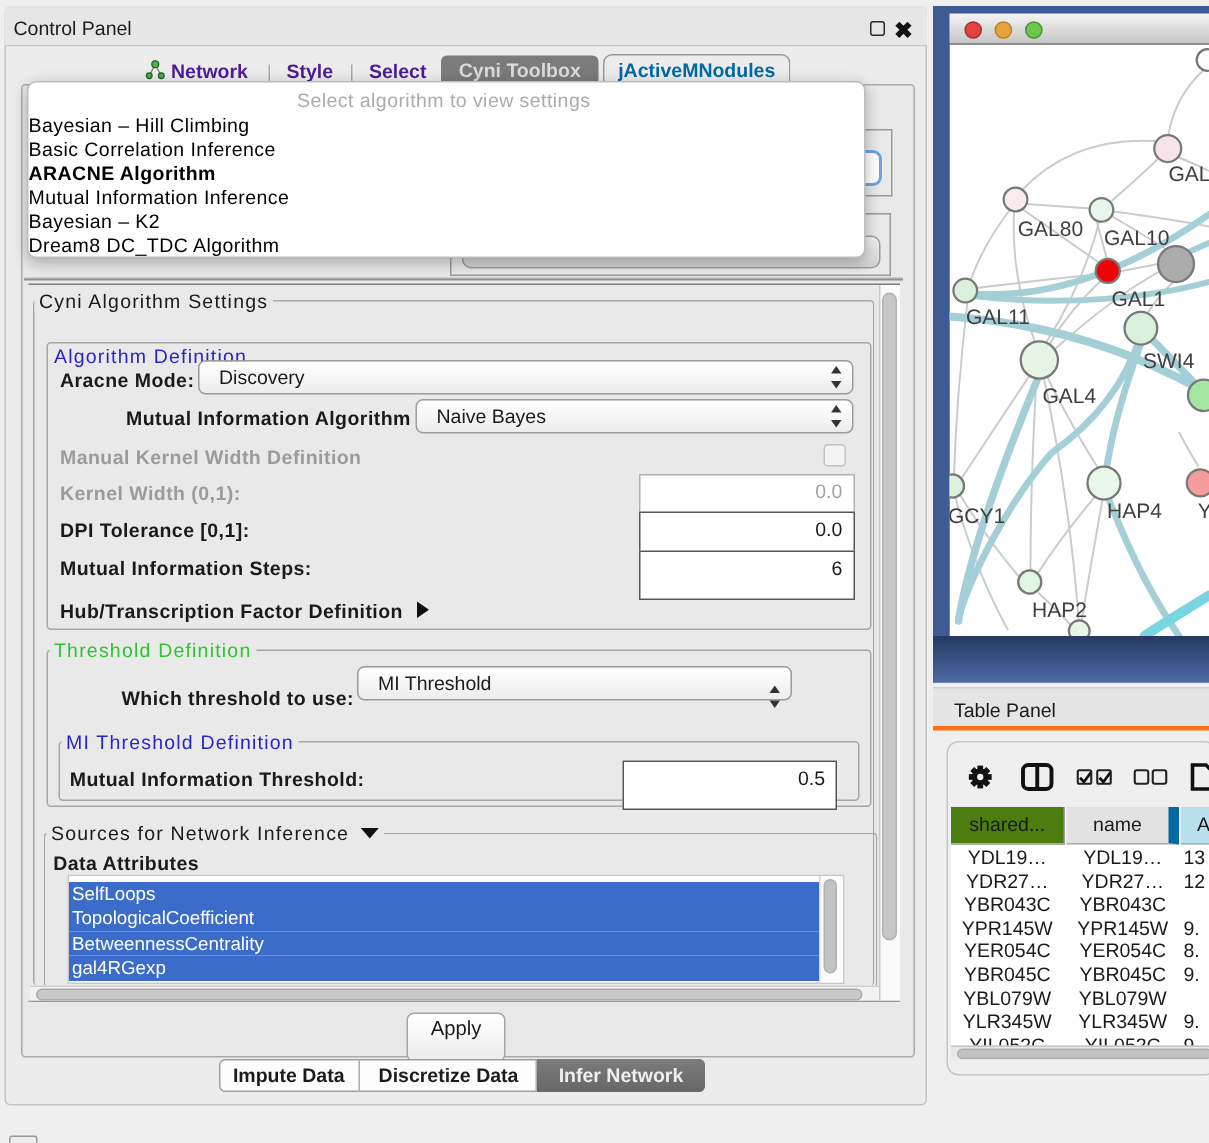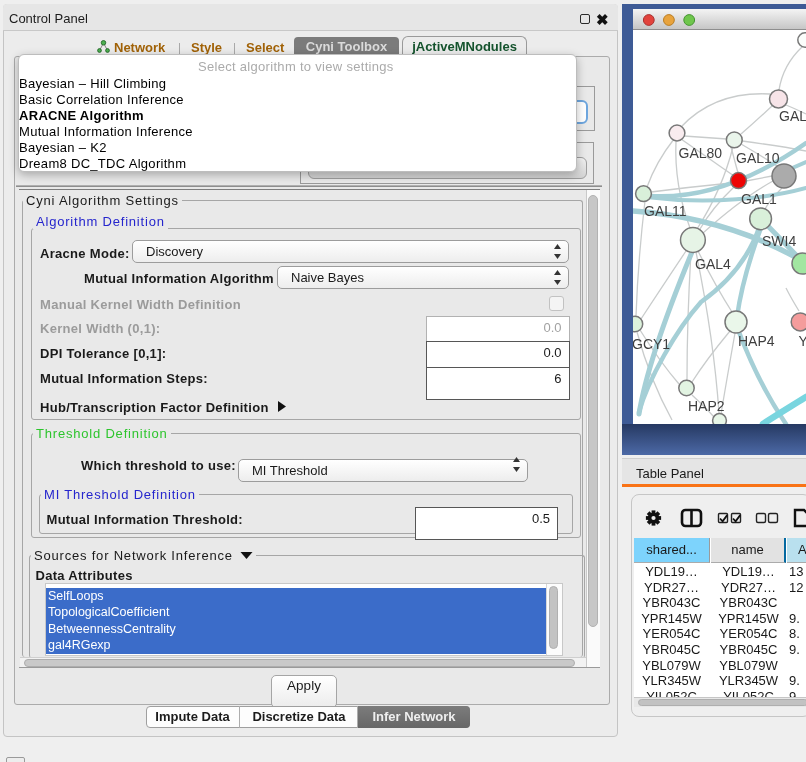--- a/index.html
+++ b/index.html
@@ -8,28 +8,28 @@
 .abs { position:absolute; }
 #stage { position:relative; width:806px; height:762px; overflow:hidden; }
 
 #cpwin { left:3px; top:4px; width:615px; height:733px; background:#ECECEC;
   border:1px solid #C4C4C4; border-radius:4px; }
 #cptitle { left:3px; top:4px; width:615px; height:27px; background:#E6E6E6;
   border-bottom:1px solid #C8C8C8; border-radius:4px 4px 0 0; }
 #minbox { left:580px; top:14px; width:10px; height:10px; border:1.6px solid #2a2a2a; border-radius:2px; }
 #closex { left:596px; top:11px; font-size:15px; font-weight:bold; color:#111; }
 
-.tabtxt { font-size:13px; font-weight:bold; color:#a16207; top:40px; }
+.tabtxt { font-size:13px; font-weight:bold; color:#4c1d95; top:40px; }
 .tabsep { top:43px; width:1px; height:13px; background:#A9A9A9; }
 #cynitab { left:294px; top:37px; width:105px; height:19px; background:#7B7B7B;
   border-radius:4px 4px 0 0; color:#DBDBDB; font-size:13px; font-weight:bold;
   text-align:center; line-height:19px; }
 #jactab { left:402px; top:36px; width:125px; height:20px; background:#ECECEC;
   border:1px solid #9A9A9A; border-bottom:none; border-radius:6px 6px 0 0;
-  color:#14532d; font-size:13px; font-weight:bold; text-align:center; line-height:20px; }
+  color:#0369a1; font-size:13px; font-weight:bold; text-align:center; line-height:20px; }
 
 #innerpanel { left:14px; top:56px; width:596px; height:649px; background:#E9E9E9;
   border:1px solid #ABABAB; border-radius:3px; }
 
 .fragbox { border:1px solid #9A9A9A; background:#E9E9E9; }
 #fragA1 { left:300px; top:86px; width:295px; height:45px; }
 #fragA2 { left:308px; top:100px; width:280px; height:24px; border:2.5px solid #6EA6DE; border-radius:6px; background:#fff; }
 #fragB1 { left:300px; top:142px; width:294px; height:42px; }
 #fragB2 { left:308px; top:157px; width:279px; height:22px; border:1px solid #9E9E9E; border-radius:6px;
   background:linear-gradient(#F2F2F2,#D2D2D2); }
@@ -121,21 +121,21 @@
   <div class="abs" id="fragA2"></div>
   <div class="abs fragbox" id="fragB1"></div>
   <div class="abs" id="fragB2"></div>
   <div class="abs" id="seceline"></div>
   <div class="abs" id="scrollarea"></div>
 
   <div class="abs grp" style="left:22px;top:200px;width:561px;height:457px;border-bottom:none;"></div>
   <div class="gtitle" style="left:23px;top:193px;color:#1a1a1a;">Cyni Algorithm Settings</div>
 
   <div class="abs grp" style="left:31px;top:228px;width:550px;height:192px;"></div>
-  <div class="gtitle blue" style="left:33px;top:214px;">Algorithm Definition</div>
+  <div class="gtitle blue" style="left:33px;top:230px;">Algorithm Definition</div>
   <span class="lbl" style="left:40px;top:246px;">Aracne Mode:</span>
   <div class="combo" style="left:132px;top:240px;width:437px;">Discovery</div>
   <svg class="abs" style="left:553px;top:243px" width="9" height="17" viewBox="0 0 9 17">
       <path d="M4.5 1 L8 6 L1 6 Z" fill="#333"></path>
       <path d="M4.5 16 L8 11 L1 11 Z" fill="#333"></path>
     </svg>
   <span class="lbl" style="left:40px;top:271px;margin-left:44px;">Mutual Information Algorithm Type:</span>
   <div class="combo" style="left:277px;top:265.5px;width:292px;">Naive Bayes</div>
   <svg class="abs" style="left:553px;top:268.5px" width="9" height="17" viewBox="0 0 9 17">
       <path d="M4.5 1 L8 6 L1 6 Z" fill="#333"></path>
@@ -150,21 +150,21 @@
   <span class="lbl" style="left:40px;top:371px;">Mutual Information Steps:</span>
   <div class="field" style="left:425.5px;top:366.5px;width:144px;">6</div>
   <span class="lbl" style="left:40px;top:400px;">Hub/Transcription Factor Definition</span>
   <svg class="abs" style="left:276px;top:400px" width="12" height="13" viewBox="0 0 12 13">
     <path d="M2 1 L10 6.5 L2 12 Z" fill="#111"></path>
   </svg>
 
   <div class="abs grp" style="left:31px;top:433px;width:550px;height:105px;"></div>
   <div class="gtitle green" style="left:33px;top:426px;">Threshold Definition</div>
   <span class="lbl" style="left:81px;top:458px;">Which threshold to use:</span>
-  <div class="combo" style="left:238px;top:459px;width:290px;">MI Threshold</div>
+  <div class="combo" style="left:238px;top:444px;width:290px;">MI Threshold</div>
   <svg class="abs" style="left:512px;top:455.5px" width="9" height="17" viewBox="0 0 9 17">
       <path d="M4.5 1 L8 6 L1 6 Z" fill="#333"></path>
       <path d="M4.5 16 L8 11 L1 11 Z" fill="#333"></path>
     </svg>
   <div class="abs grp" style="left:38.5px;top:494px;width:534px;height:40px;"></div>
   <div class="gtitle blue" style="left:41px;top:487px;">MI Threshold Definition</div>
   <span class="lbl" style="left:46.5px;top:512px;">Mutual Information Threshold:</span>
   <div class="field" style="left:415px;top:507px;width:143px;">0.5</div>
 
   <div class="abs grp" style="left:28.5px;top:554.5px;width:556px;height:103px;border-bottom:none;"></div>
@@ -305,22 +305,22 @@
       <rect x="731.5" y="513.5" width="9" height="9" rx="1"></rect>
       <rect x="756.5" y="513.5" width="9" height="9" rx="1.5"></rect>
       <rect x="768.5" y="513.5" width="9" height="9" rx="1.5"></rect>
     </g>
     <path d="M720 518.5 l2.6 2.8 l4.6 -6.2" stroke="#111" stroke-width="1.8" fill="none"></path>
     <path d="M733 518.5 l2.6 2.8 l4.6 -6.2" stroke="#111" stroke-width="1.8" fill="none"></path>
     <path d="M795 510 h9 l4 4 v12 h-13 z" fill="none" stroke="#111" stroke-width="2.4"></path>
   </svg>
   <div class="abs" id="tbl"></div>
 
-  <div class="th" style="left:634px;width:76px;background:#7dd3fc;border-right:1px solid #9A9A9A;">shared...</div>
-  <div class="th" style="left:711px;width:75px;background:#E2E2E2;border-right:2px solid #0369a1;">name</div>
+  <div class="th" style="left:634px;width:76px;background:#4d7c0f;border-right:1px solid #9A9A9A;">shared...</div>
+  <div class="th" style="left:711px;width:75px;background:#E2E2E2;border-right:7px solid #0369a1;">name</div>
   <div class="th" style="left:787px;width:19px;background:#B9E0EE;text-align:left;padding-left:11px;">A</div>
   <div class="cell" style="left:634px;top:564.0px;">YDL19…</div>
   <div class="cell" style="left:711px;top:564.0px;">YDL19…</div>
   <div class="cell" style="left:789px;top:564.0px;width:30px;text-align:left;">13</div>
   <div class="cell" style="left:634px;top:579.6px;">YDR27…</div>
   <div class="cell" style="left:711px;top:579.6px;">YDR27…</div>
   <div class="cell" style="left:789px;top:579.6px;width:30px;text-align:left;">12</div>
   <div class="cell" style="left:634px;top:595.2px;">YBR043C</div>
   <div class="cell" style="left:711px;top:595.2px;">YBR043C</div>
   <div class="cell" style="left:634px;top:610.8px;">YPR145W</div>

